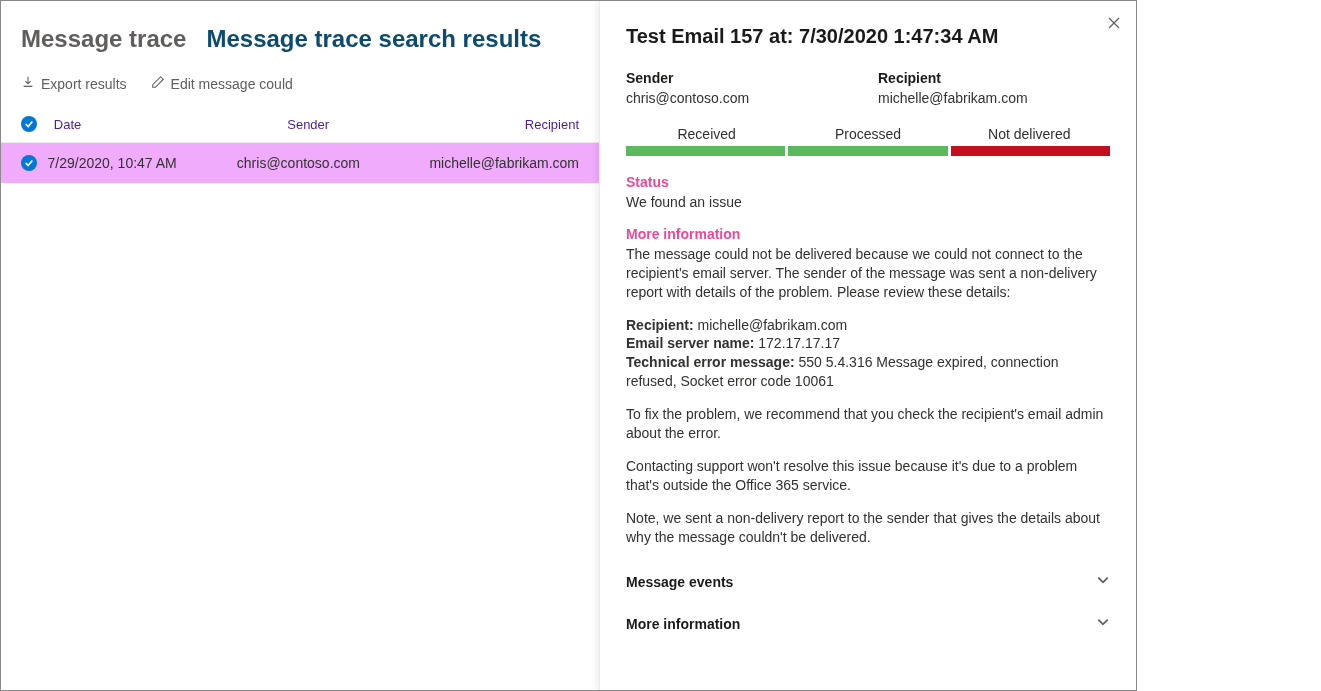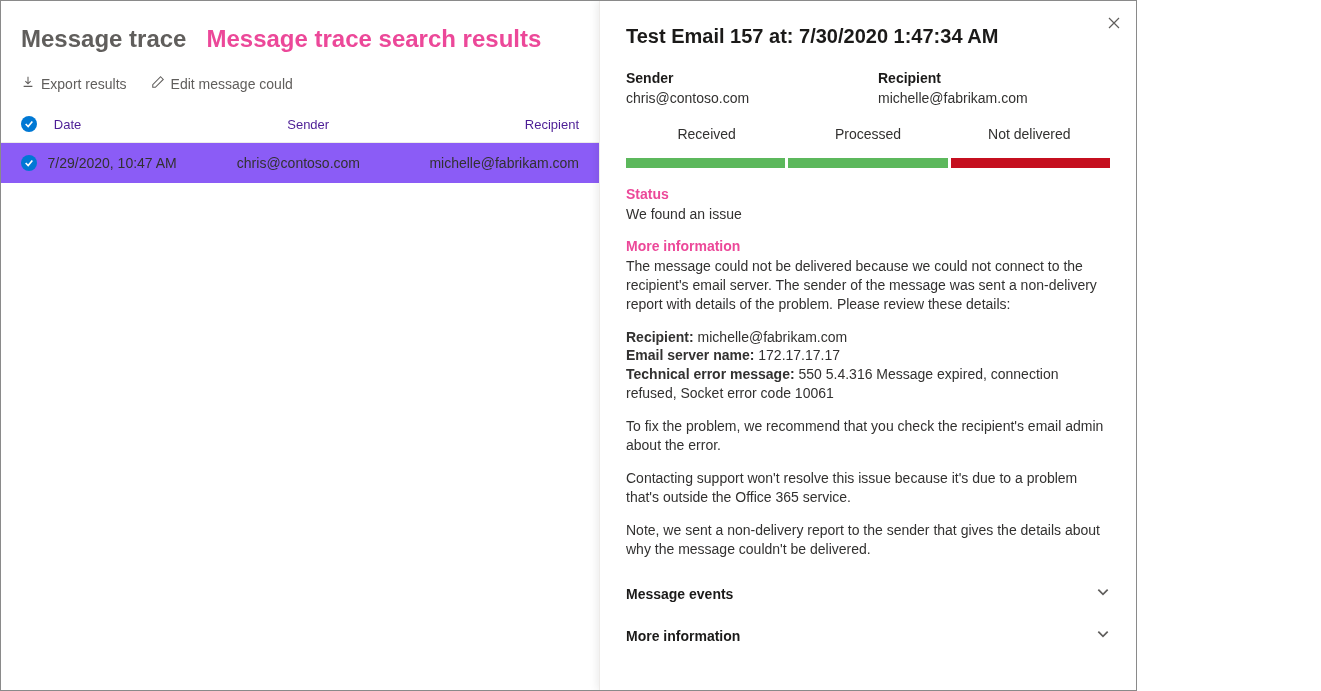--- a/index.html
+++ b/index.html
@@ -2,45 +2,45 @@
 <html><head>
 <meta charset="utf-8">
 <style>
   * { box-sizing: border-box; }
   html, body { margin: 0; padding: 0; font-family: "Segoe UI", Arial, sans-serif; font-size: 14px; color: #323130; background: #fff; }
   .app { width: 1137px; height: 691px; border: 1px solid #8a8a8a; position: relative; display: flex; overflow: hidden; }
   .main { flex: 1; padding: 12px 0 0 0; overflow: hidden; }
   .breadcrumb { display: flex; align-items: center; gap: 10px; padding: 12px 20px 18px 20px; }
   .breadcrumb h1 { font-size: 24px; font-weight: 600; margin: 0; color: #605e5c; }
   .breadcrumb .chev { color: #a19f9d; font-size: 18px; }
-  .breadcrumb h2 { font-size: 24px; font-weight: 600; margin: 0; color: #ec4899; }
+  .breadcrumb h2 { font-size: 24px; font-weight: 600; margin: 0; color: #0c4a6e; }
   .toolbar { display: flex; gap: 24px; padding: 4px 20px 14px 20px; align-items: center; }
   .tool { display: flex; align-items: center; gap: 6px; color: #605e5c; font-size: 14px; cursor: pointer; }
   .tool svg { width: 14px; height: 14px; }
   .table-hdr { display: flex; align-items: center; padding: 10px 20px; color: #4c1d95; font-size: 13px; border-bottom: 1px solid #edebe9; }
   .col-chk { width: 40px; display:flex; align-items:center; }
   .col-date { width: 285px; }
   .col-sender { width: 290px; }
   .col-recip { flex: 1; }
   .row { display: flex; align-items: center; padding: 12px 20px; font-size: 14px; color: #323130; cursor: pointer; }
-  .row.selected { background: #8b5cf6; }
+  .row.selected { background: #f0abfc; }
   .chk-circle { width: 16px; height: 16px; border-radius: 50%; display:inline-flex; align-items:center; justify-content:center; }
   .hdr-chk { background:#0078d4; color:#fff; font-size:10px; line-height:1;}
   .row-chk { background:#0078d4; color:#fff; font-size:10px; line-height:1;}
   .side { width: 537px; border-left: 1px solid #edebe9; box-shadow: -2px 0 8px rgba(0,0,0,0.08); padding: 18px 26px 10px 26px; overflow-y: auto; position: relative; }
   .close { position: absolute; top: 14px; right: 14px; cursor: pointer; color:#605e5c; }
   .close svg { width:16px; height:16px; }
   .side h2.title { font-size: 20px; font-weight: 700; margin: 6px 0 22px 0; color:#1b1a19; }
   .sr-grid { display: flex; gap: 20px; margin-bottom: 20px; }
   .sr-col { flex: 1; }
   .sr-col .lbl { font-weight: 700; font-size: 14px; margin-bottom: 4px; color:#1b1a19;}
   .sr-col .val { font-size: 14px; }
   .stages { margin-bottom: 18px; }
   .stage-labels { display: flex; }
-  .stage-labels > div { flex: 1; text-align: center; font-size: 14px; padding-bottom: 16px; }
+  .stage-labels > div { flex: 1; text-align: center; font-size: 14px; padding-bottom: 4px; }
   .stage-bar { display: flex; gap: 3px; }
   .stage-bar > div { flex: 1; height: 10px; }
   .seg-green { background: #5cb85c; }
   .seg-red { background: #d83b01; background: #c50f1f; }
   .sect { margin-bottom: 14px; }
   .sect .hd { font-weight: 700; font-size: 14px; margin-bottom: 3px; color:#ec4899;}
   .sect .bd { font-size: 14px; line-height: 1.35; }
   .strong { font-weight: 700; }
   .expander { display:flex; align-items:flex-end; justify-content:space-between; padding: 12px 0; border-top:1px solid transparent; cursor:pointer; }
   .expander .hd { font-weight:700; font-size:14px; margin:0; color:#1b1a19;}

